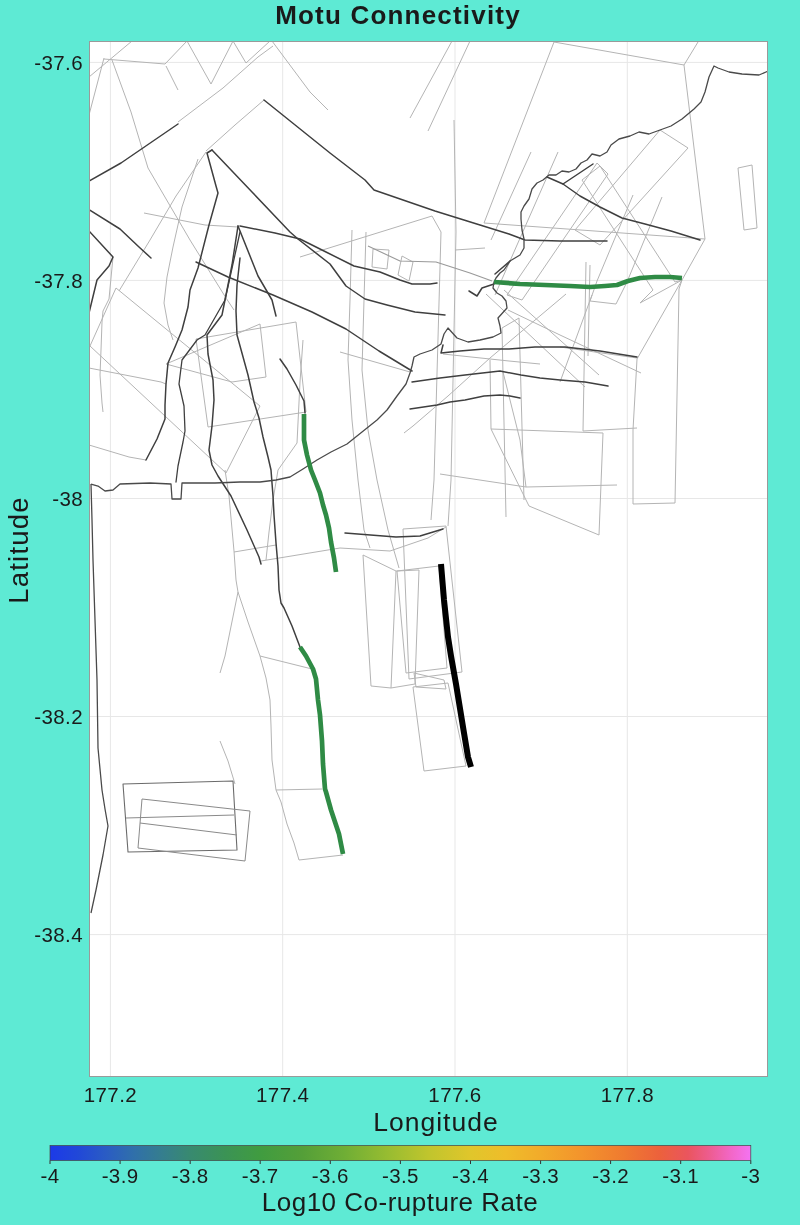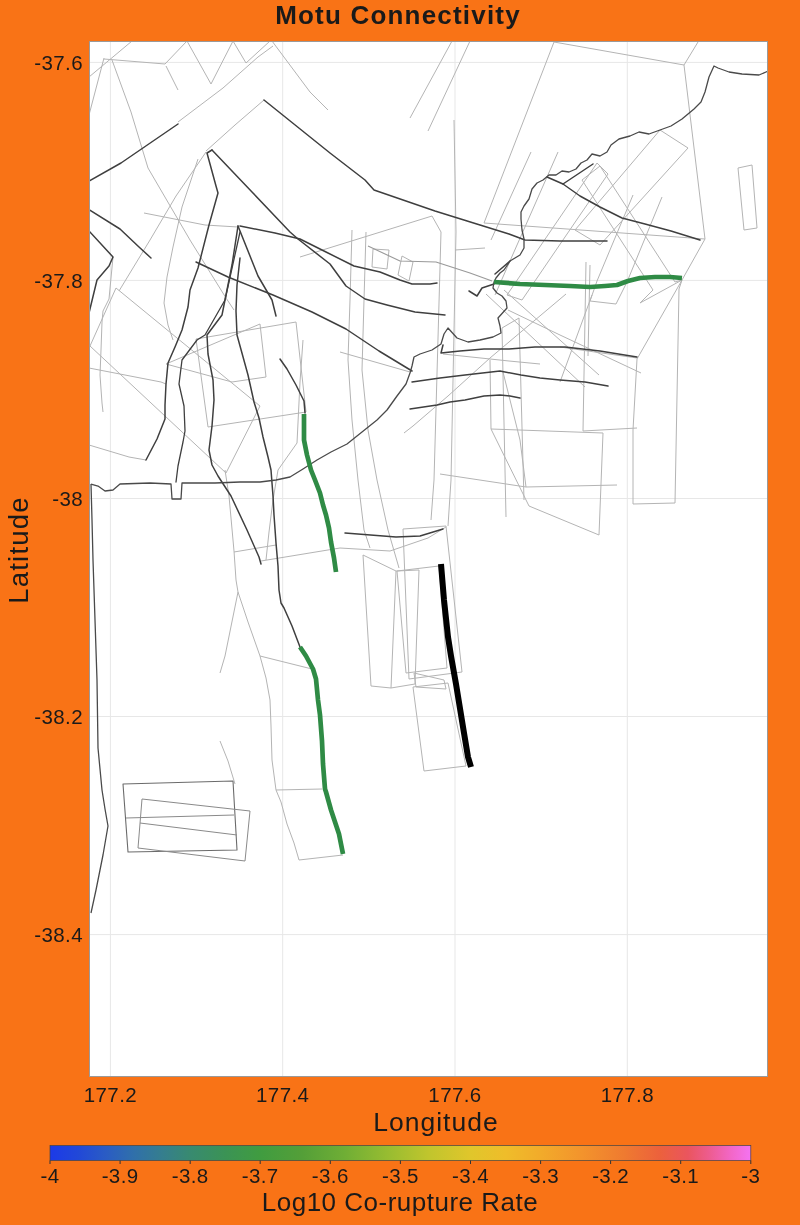--- a/index.html
+++ b/index.html
@@ -1,16 +1,16 @@
 <!DOCTYPE html>
 <html><head>
 <meta charset="utf-8">
 <style>
   html,body{margin:0;padding:0;background:#ffffff;}
-  .fig{position:relative;width:800px;height:1225px;background:#f97316;font-family:"Liberation Sans",sans-serif;}
+  .fig{position:relative;width:800px;height:1225px;background:#5eead4;font-family:"Liberation Sans",sans-serif;}
   svg{position:absolute;left:0;top:0;}
   text{fill:#1a1a1a;}
 </style>
 </head>
 <body>
 <div class="fig">
 <svg width="800" height="1225" viewBox="0 0 800 1225">
   <defs>
     <clipPath id="plotclip">
           <rect x="89.5" y="41.5" width="678" height="1035"></rect>

